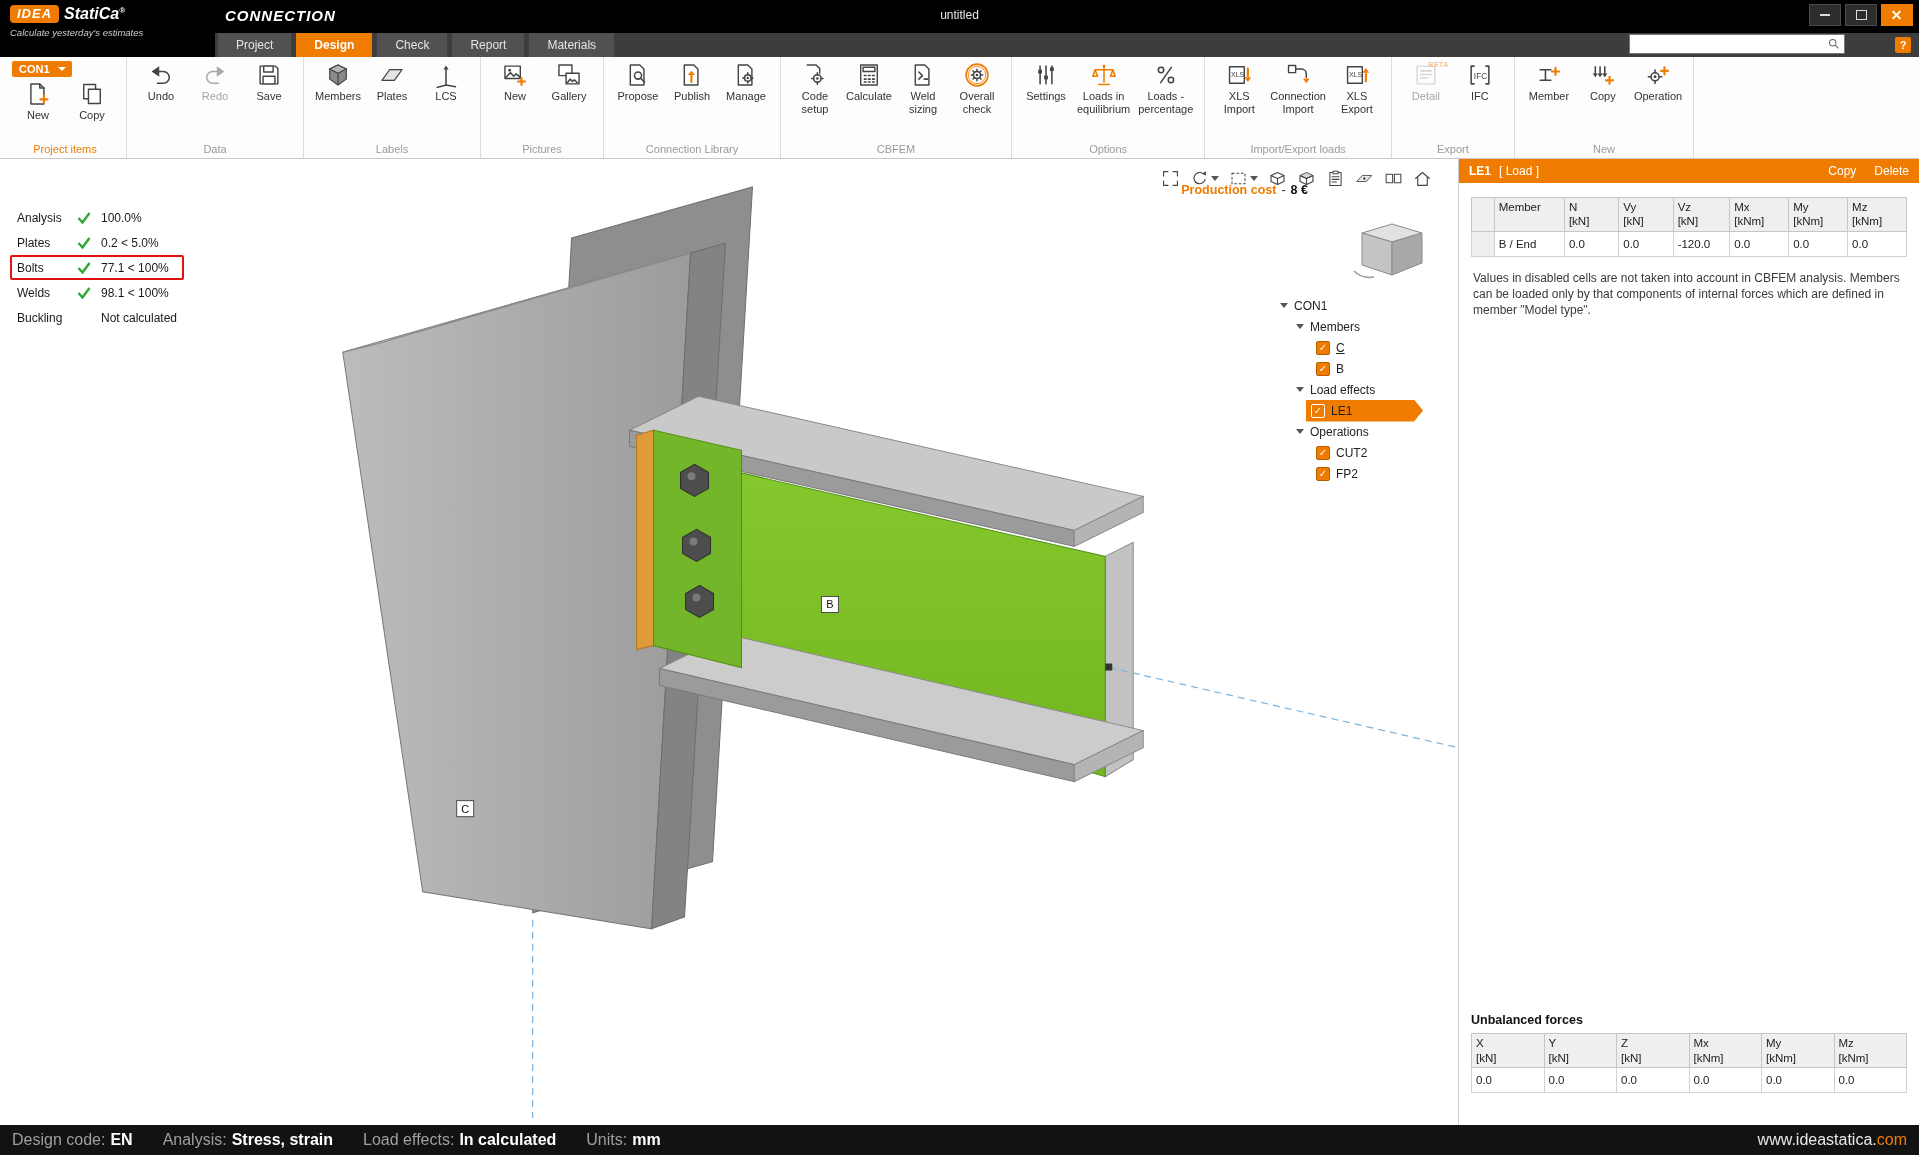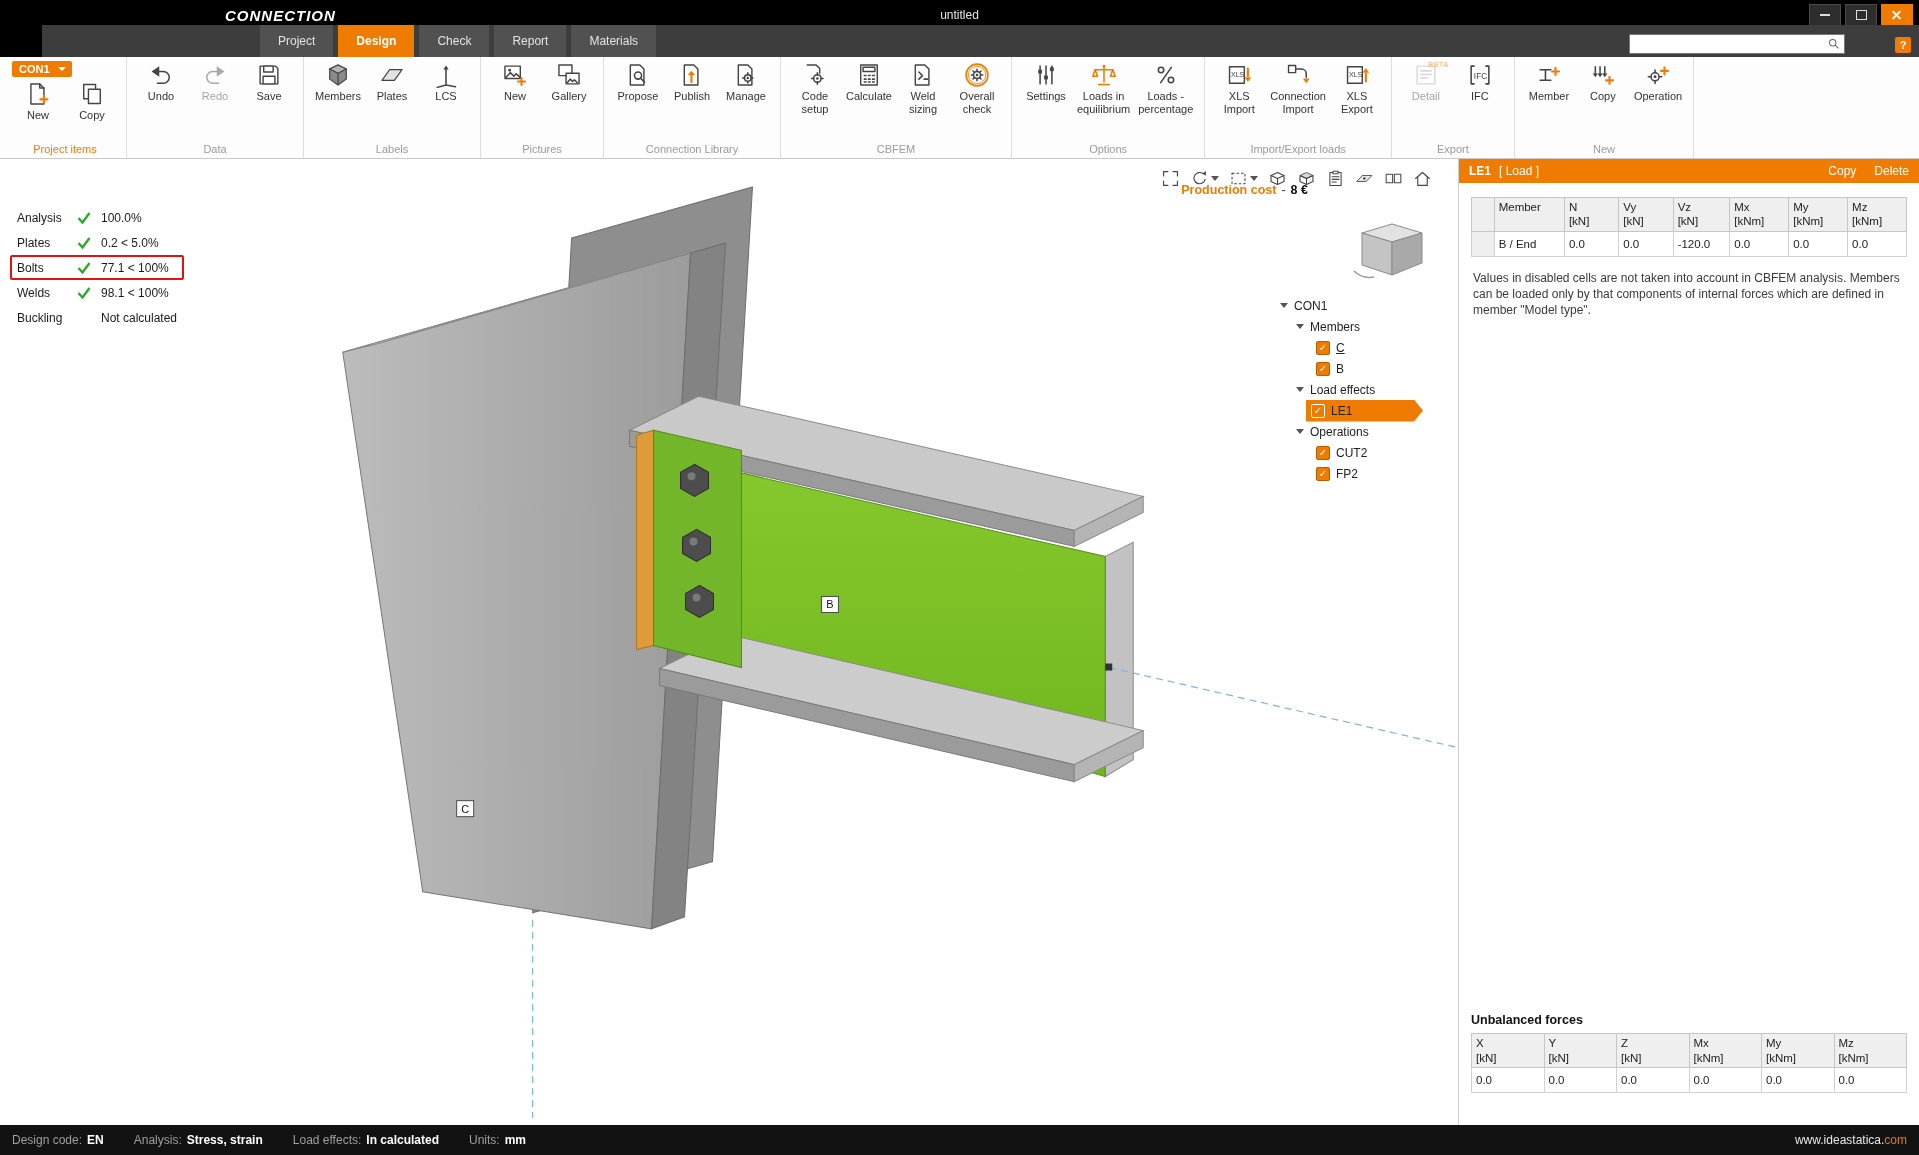--- a/index.html
+++ b/index.html
@@ -10,21 +10,21 @@
   #header{position:relative;background:#000;}
   #titlebar{position:absolute;top:0;left:0;right:0;height:33px;background:#000;}
   #doc-title{position:absolute;left:0;right:0;top:8px;text-align:center;color:#e8e8e8;font-size:12px;}
   #winbtns{position:absolute;top:4px;right:6px;display:flex;gap:4px;}
   .wbtn{width:30px;height:20px;background:#2d2d2d;border:1px solid #4a4a4a;display:flex;align-items:center;justify-content:center;position:relative;cursor:pointer;}
   .wbtn.close{background:#ef7b00;border-color:#ef7b00;}
   .w-min{width:10px;height:2px;background:#ddd;}
   .w-max{width:9px;height:8px;border:1.5px solid #ddd;}
   .w-x1,.w-x2{position:absolute;width:11px;height:2px;background:#fff;left:9px;top:9px;}
   .w-x1{transform:rotate(45deg);} .w-x2{transform:rotate(-45deg);}
-  #tabrow{position:absolute;left:0;right:0;bottom:0;height:32px;background:#3d3d3d;display:flex;align-items:flex-end;padding-left:218px;box-sizing:border-box;margin-left:42px;}
+  #tabrow{position:absolute;left:0;right:0;bottom:0;height:24px;background:#3d3d3d;display:flex;align-items:flex-end;padding-left:218px;box-sizing:border-box;}
   #tabs{display:flex;gap:5px;height:100%;align-items:stretch;}
   .tab{background:#515151;color:#e4e4e4;font-size:12px;padding:4px 18px 5px;display:flex;align-items:center;cursor:pointer;}
   .tab.active{background:#ef7b00;color:#fff;font-weight:bold;}
   #search{margin-left:auto;margin-right:74px;margin-bottom:3px;width:208px;height:18px;background:#fff;border:1px solid #777;display:flex;align-items:center;padding:0 3px;}
   #search-input{flex:1;border:none;outline:none;font-size:12px;height:14px;font-family:"Liberation Sans",sans-serif;}
   #help{position:absolute;right:8px;bottom:4px;width:16px;height:16px;background:#ef7b00;color:#fff;font-size:11px;font-weight:bold;text-align:center;line-height:16px;border-radius:2px;cursor:pointer;}
   #logoblock{position:absolute;top:0;left:0;width:215px;height:57px;background:#000;padding:5px 0 0 10px;box-sizing:border-box;z-index:3;}
   .logoline{display:flex;align-items:center;gap:5px;}
   .logobox{background:#ef7b00;color:#fff;font-weight:bold;font-style:italic;font-size:13px;padding:1px 7px 2px;border-radius:4px;letter-spacing:1px;}
   .logotext{color:#fff;font-weight:bold;font-size:16px;font-style:italic;}
@@ -95,21 +95,21 @@
   .grid td{border:1px solid #d2d2d2;padding:2px 4px;height:20px;overflow:hidden;white-space:nowrap;}
   .grid td.rowhead{background:#efefef;}
   .grid td.sel{box-shadow:inset 0 0 0 1.5px #ef7b00;}
   .tri-r{display:inline-block;width:0;height:0;border-top:4px solid transparent;border-bottom:4px solid transparent;border-left:6px solid #444;}
   .note{font-size:12px;color:#3a3a3a;line-height:1.35;margin:13px 2px 0;max-width:434px;}
   .spacer{flex:1;}
   h3.unb{font-size:12.5px;margin:0 0 6px;color:#111;}
   #unbalanced-table{margin-bottom:32px;}
 
   
-  #statusbar{background:#121212;display:flex;align-items:center;padding:0 12px;font-size:12px;}
+  #statusbar{background:#121212;display:flex;align-items:center;padding:0 12px;font-size:16px;}
   #status-items{display:flex;gap:30px;}
   .st-item{color:#9f9f9f;white-space:nowrap;}
   .st-item b{color:#fff;margin-left:5px;}
   .url{margin-left:auto;color:#e8e8e8;}
   .url b{color:#ef7b00;font-weight:normal;}
 </style>
 </head>
 <body>
 
 <div id="app">
@@ -139,20 +139,27 @@
           <div class="tab">Materials</div>
         </nav>
       <div id="search">
         <input id="search-input" style="">
         <svg class="ic" width="14" height="14" viewBox="0 0 22 22">
             <circle cx="9" cy="9" r="5" fill="none" stroke="#666" stroke-width="1.6"></circle>
             <path d="M12.8 12.8L18 18" stroke="#666" stroke-width="1.6"></path>
           </svg>
       </div>
       <div id="help">?</div>
+    </div>
+    <div id="logoblock">
+      <div class="logoline">
+        <span class="logobox">IDEA</span>
+        <span class="logotext"><span>StatiCa</span><sup>®</sup></span>
+      </div>
+      <div class="tagline">Calculate yesterday's estimates</div>
     </div>
     <div id="conn-name">CONNECTION</div>
   </header>
 
   <div id="ribbon">
       <div class="rgroup">
         <div class="g-content">
           <div class="g-col">
             <div class="combo">
               <span>CON1</span>

